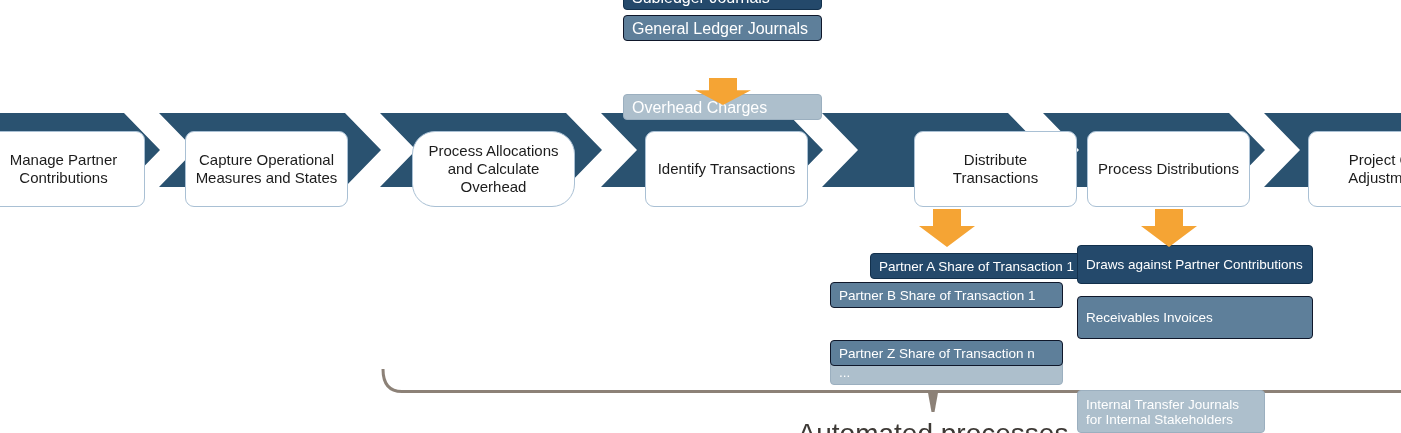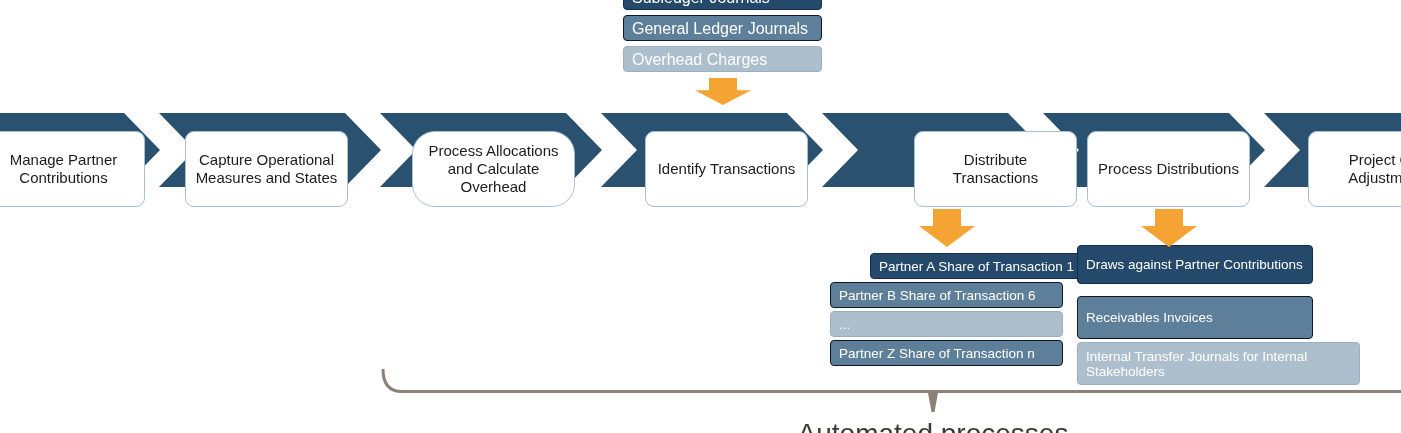--- a/index.html
+++ b/index.html
@@ -37,21 +37,21 @@
     display:flex; flex-direction:column; justify-content:center;
     color:#ffffff;
     font-size:13.5px; line-height:15px;
     padding:0 8px;
     white-space:nowrap;
     z-index:2;
   }
   .sbox.wrap { white-space:normal; }
   .sbox.dark  { background:#24496B; border:1.5px solid #12304C; }
   .sbox.mid   { background:#5E7F9A; border:1px solid #0f172a; }
-  .sbox.light { background:#ADBFCC; border:1px solid #9BAFBF; }
+  .sbox.light { background:#ADBFCC; border:1px solid #9BAFBF;margin-top:48px; }
   .topstack { font-size:16px; }
   
   .arrow {
     position:absolute;
     background:#F5A434;
     clip-path:polygon(25% 0, 75% 0, 75% 45%, 100% 45%, 50% 100%, 0 45%, 25% 45%);
     z-index:3;
   }
   
   .brace-svg { position:absolute; left:0; top:0; width:1401px; height:433px; z-index:0; }
@@ -112,32 +112,32 @@
     <span>Process Distributions</span>
   </div>
 <div class="step" style="left:1308px;">
     <span>Project Cost Adjustments</span>
   </div>
 
 <div class="sbox dark" style="left:830px; top:253px; width:233px; height:26px;margin-left:40px;">
     <span>Partner A Share of Transaction 1</span>
   </div>
 <div class="sbox mid" style="left:830px; top:282px; width:233px; height:26px;">
-    <span>Partner B Share of Transaction 6</span>
+    <span>Partner B Share of Transaction 1</span>
   </div>
 <div class="sbox light" style="left:830px; top:311px; width:233px; height:26px;">
     <span>...</span>
   </div>
 <div class="sbox mid" style="left:830px; top:340px; width:233px; height:26px;justify-content:center;">
     <span>Partner Z Share of Transaction n</span>
   </div>
 
 <div class="sbox dark wrap" style="left:1077px; top:245px; width:236px; height:39px;">
     <span>Draws against Partner Contributions</span>
   </div>
 <div class="sbox mid wrap" style="left:1077px; top:296px; width:236px; height:43px;">
     <span>Receivables Invoices</span>
   </div>
-<div class="sbox light wrap" style="left:1077px; top:342px; width:283px; height:43px;">
+<div class="sbox light wrap" style="left:1077px; top:342px; width:188px; height:43px;">
     <span>Internal Transfer Journals for Internal Stakeholders</span>
   </div>
 
 <div class="brace-label">Automated processes</div>
 
 </body></html>

